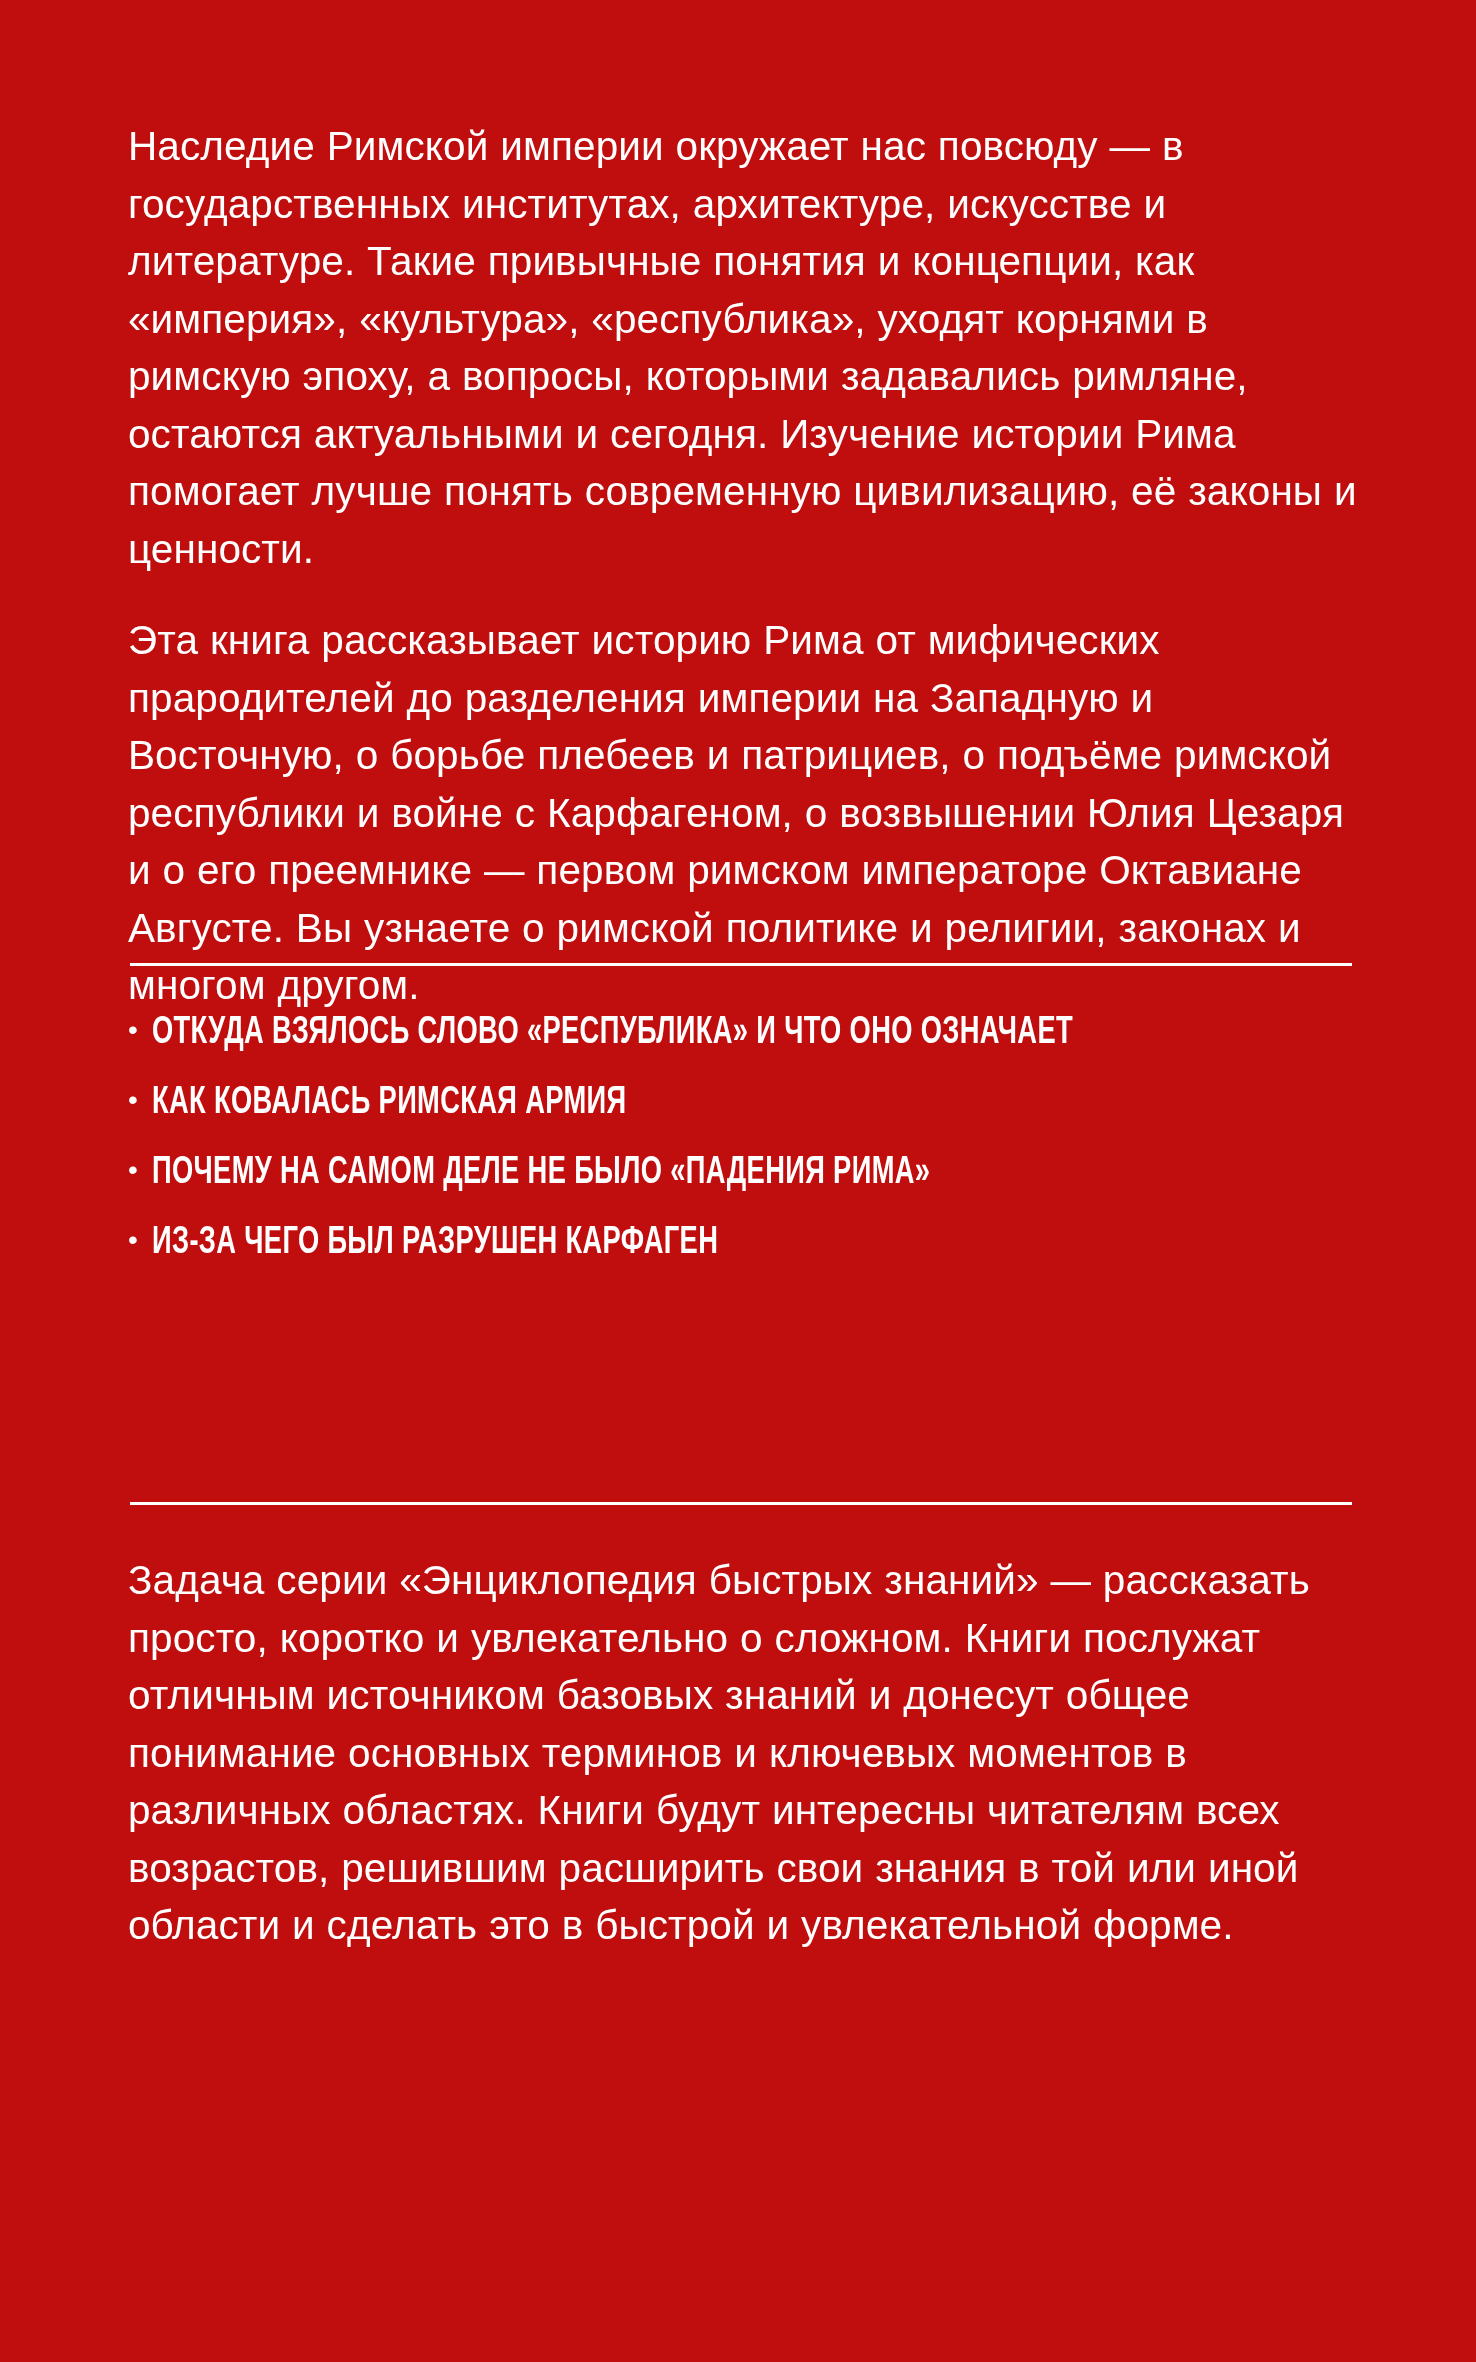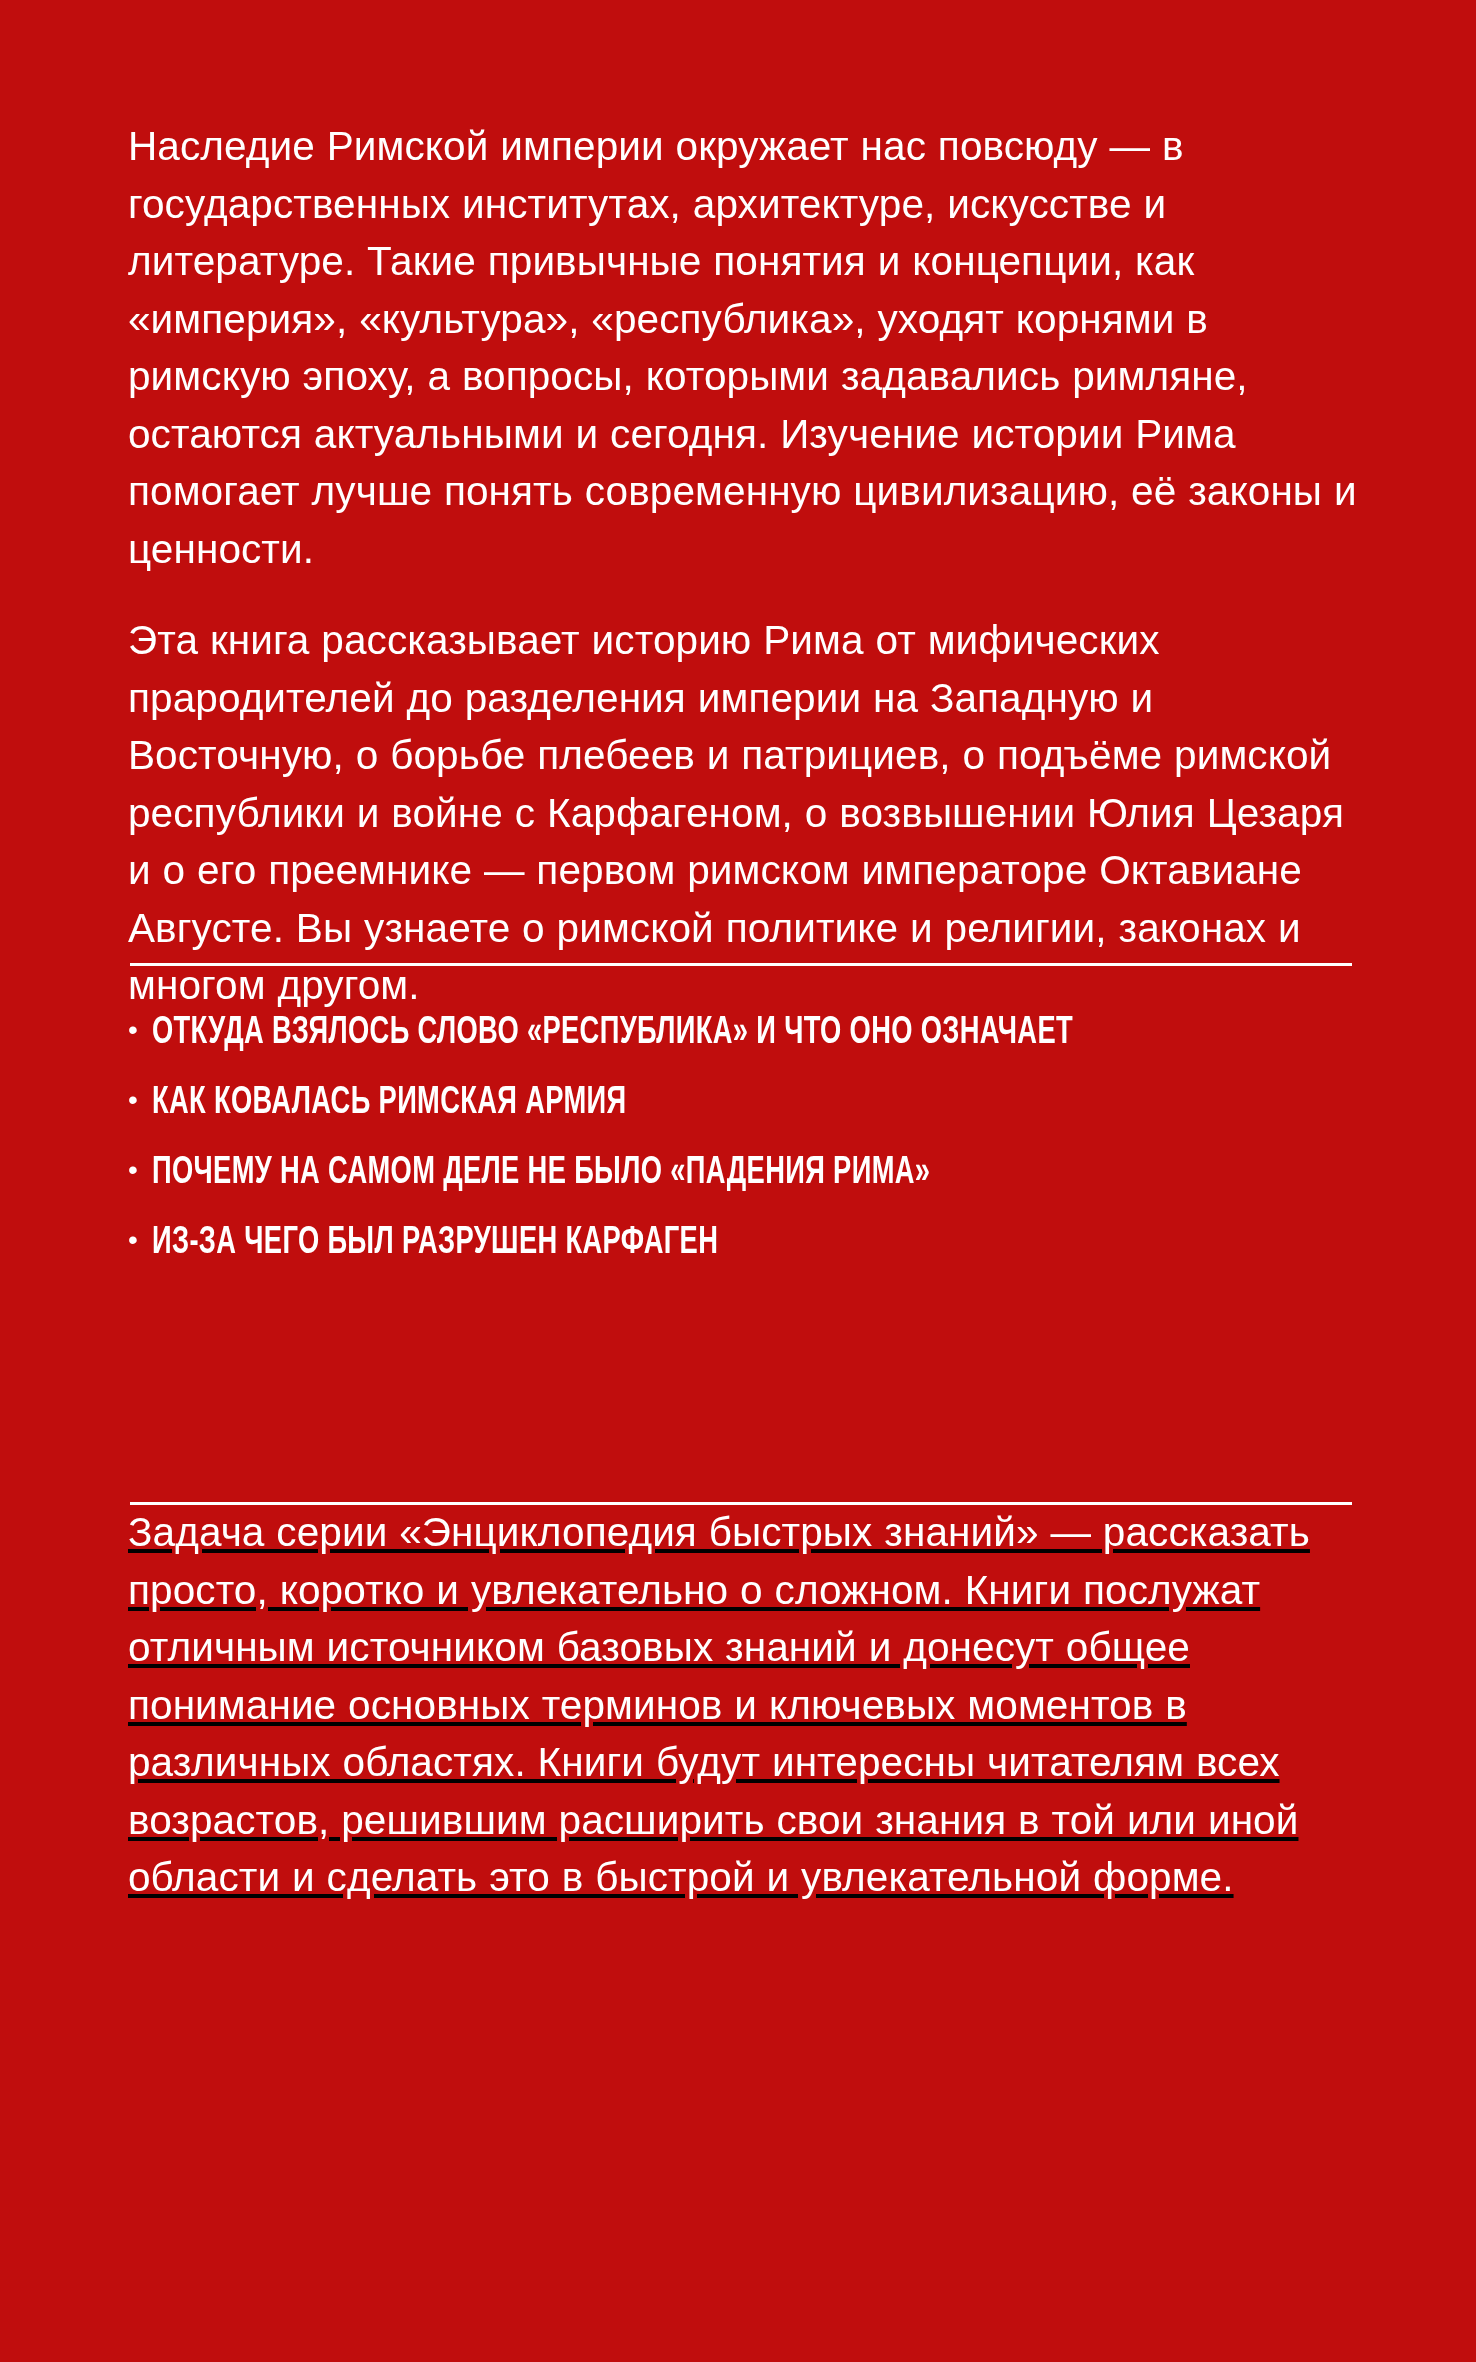--- a/index.html
+++ b/index.html
@@ -36,21 +36,21 @@
     color: #ffffff;
     font-size: 40.5px;
     line-height: 57.5px;
     margin: 0 0 34px 0;
     letter-spacing: 0.1px;
     font-weight: 400;
     font-stretch: condensed;
     text-align: left;
     word-spacing: 0.5px;
   }
-  p.body-par:last-child { margin-bottom: 0; margin-top: 24px; }
+  p.body-par:last-child { margin-bottom: 0; }
 
   
   .rule {
     position: absolute;
     left: 130px;
     width: 1222px;
     height: 3px;
     background: #ffffff;
   }
   .rule-top { top: 963px; }
@@ -102,23 +102,22 @@
     letter-spacing: 0.5px;
     transform: scaleX(0.70);
     transform-origin: left center;
     white-space: nowrap;
   }
 
   
   .series {
     position: absolute;
     left: 128px;
-    top: 1480px;
+    top: 1552px;
     width: 1260px;
-    text-decoration: underline;
   }
 
   
   .footer {
     position: absolute;
     left: 0;
     right: 0;
     bottom: 0;
     height: 330px;
   }

